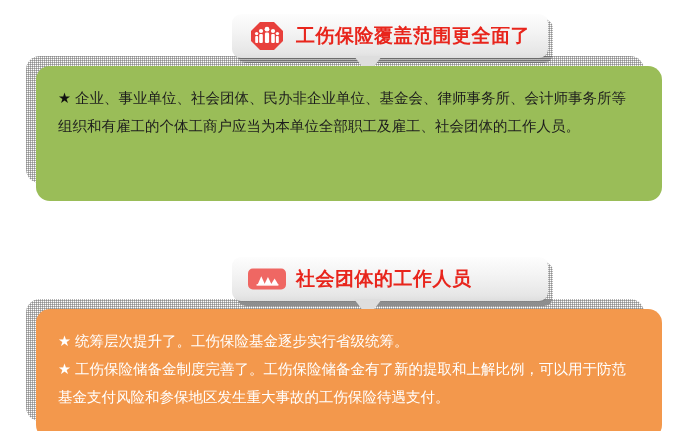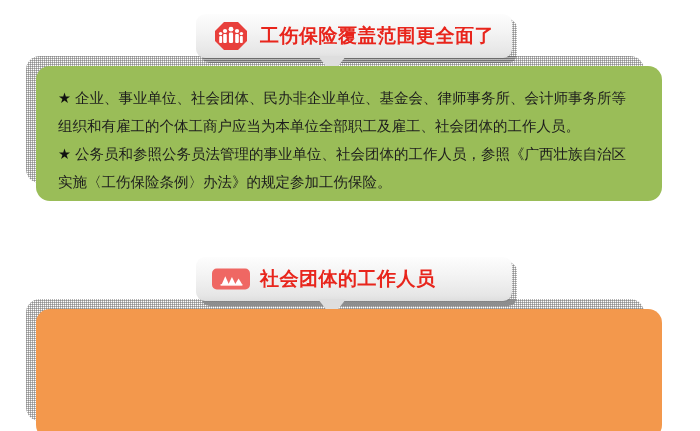--- a/index.html
+++ b/index.html
@@ -27,20 +27,21 @@
     left: 0;
     width: 700px;
   }
   .section-1 { top: 0; }
   .section-2 { top: 243px; }
 
   
   .header-wrap {
     position: relative;
     height: 54px;
+    margin-left: 36px;
   }
   .header-bubble {
     position: absolute;
     left: 196px;
     top: 14px;
     width: 316px;
     height: 44px;
     border-radius: 9px;
     background: linear-gradient(to bottom, #fdfdfd 0%, #f4f4f4 40%, #e6e6e6 88%, #dedede 100%);
     box-shadow: 1px 1px 0 rgba(0,0,0,0.06);
@@ -182,23 +183,20 @@
         <div class="header-title">工伤保险覆盖范围更全面了</div>
       </div>
       <div class="bubble-tail"></div>
     </div>
 
     <div class="card-wrap">
       <div class="card card-green sec1-card">
         <p>
           <span class="star">★</span><span>企业、事业单位、社会团体、民办非企业单位、基金会、律师事务所、会计师事务所等组织和有雇工的个体工商户应当为本单位全部职工及雇工、社会团体的工作人员。</span>
         </p>
-        <p>
-          <span class="star">★</span><span>公务员和参照公务员法管理的事业单位、社会团体的工作人员，参照《广西壮族自治区实施〈工伤保险条例〉办法》的规定参加工伤保险。</span>
-        </p>
       </div>
     </div>
 
   </div>
 
   <div class="section section-2">
 
     <div class="header-wrap">
       <div class="header-bubble">
         <div class="header-icon">
@@ -212,18 +210,24 @@
             </g>
           </svg>
         </div>
         <div class="header-title">社会团体的工作人员</div>
       </div>
       <div class="bubble-tail"></div>
     </div>
 
     <div class="card-wrap">
       <div class="card card-orange sec2-card">
+        <p>
+          <span class="star">★</span><span>统筹层次提升了。工伤保险基金逐步实行省级统筹。</span>
+        </p>
+        <p>
+          <span class="star">★</span><span>工伤保险储备金制度完善了。工伤保险储备金有了新的提取和上解比例，可以用于防范基金支付风险和参保地区发生重大事故的工伤保险待遇支付。</span>
+        </p>
       </div>
     </div>
 
   </div>
 
 </div>
 
 </body></html>

